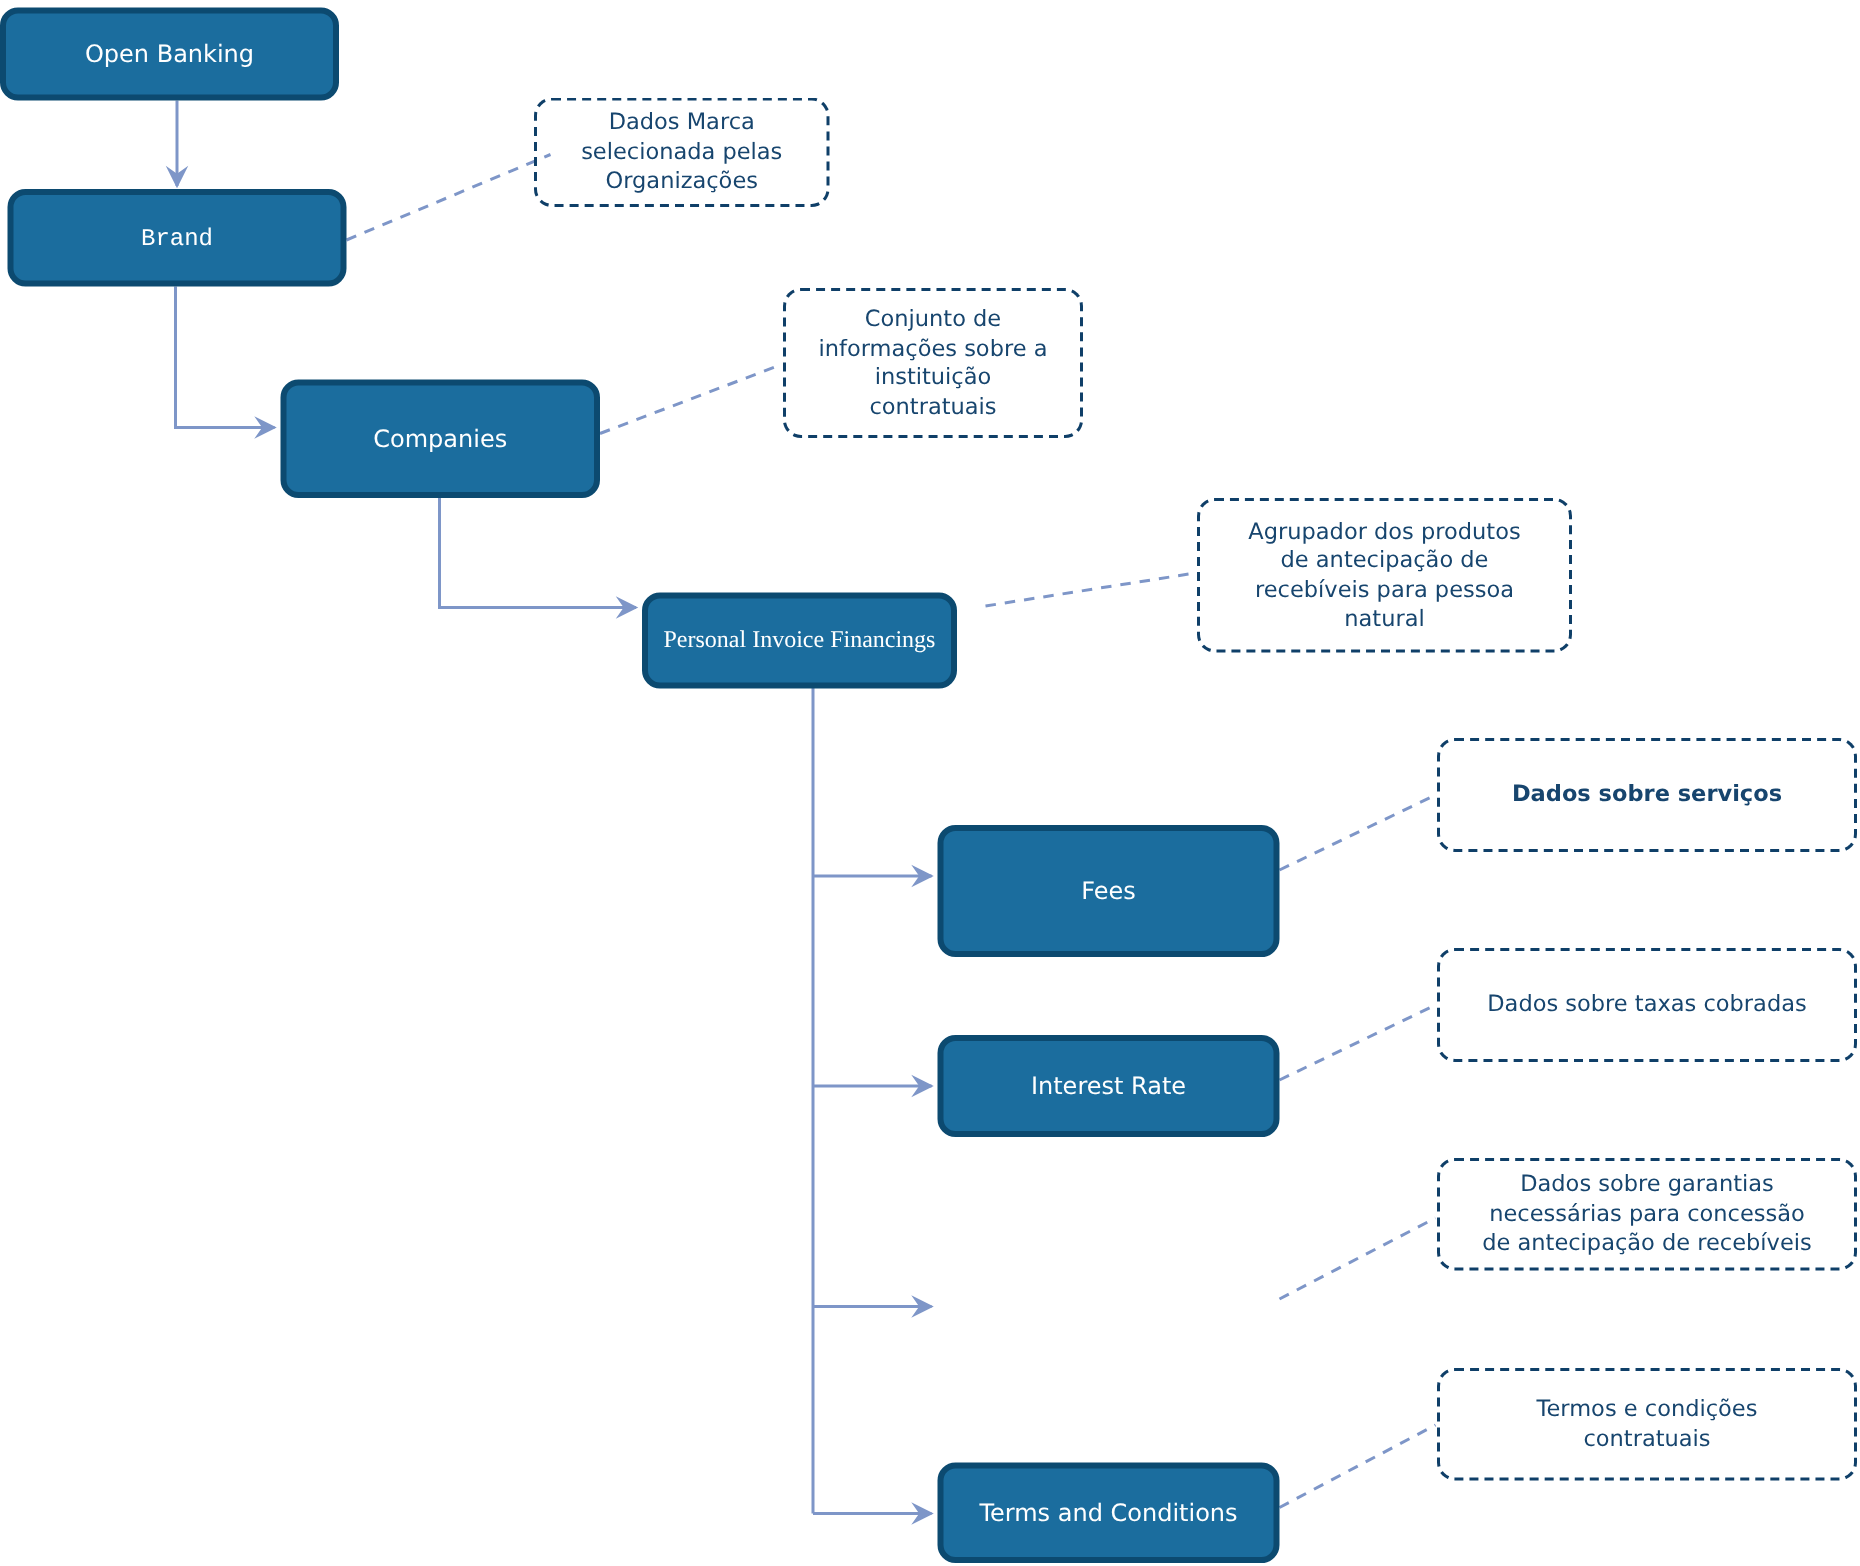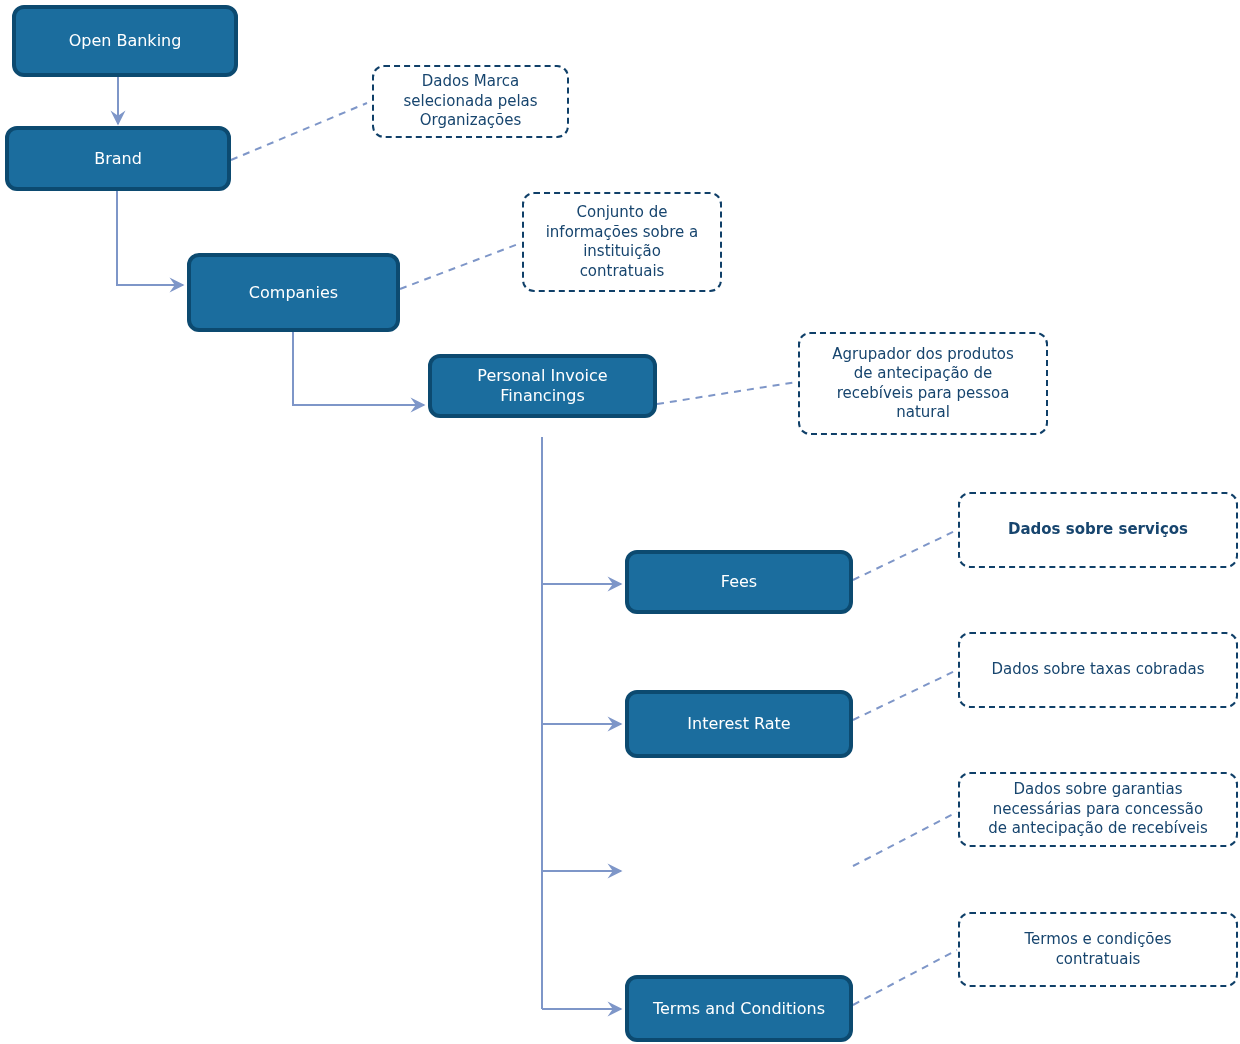--- a/index.html
+++ b/index.html
@@ -87,29 +87,29 @@
 
     <line class="dashed" x1="231" y1="160" x2="367" y2="103"></line>
     <line class="dashed" x1="400" y1="289" x2="521" y2="243"></line>
     <line class="dashed" x1="657" y1="404" x2="797" y2="382"></line>
     <line class="dashed" x1="853" y1="580" x2="957" y2="530"></line>
     <line class="dashed" x1="853" y1="720" x2="957" y2="670"></line>
     <line class="dashed" x1="853" y1="866" x2="957" y2="812"></line>
     <line class="dashed" x1="853" y1="1005" x2="957" y2="950"></line>
   </svg>
 
-  <div class="node" style="left:12px;   top:5px;   width:226px; height:72px;">Open Banking</div>
-  <div class="node" style="left:5px;   top:126px; width:226px; height:65px;">Brand</div>
+  <div class="node" style="left:0;   top:5px;   width:226px; height:62px;">Open Banking</div>
+  <div class="node" style="left:5px;   top:126px; width:226px; height:65px;font-family:Liberation Mono, monospace;">Brand</div>
   <div class="node" style="left:187px; top:253px; width:213px; height:79px;">Companies</div>
-  <div class="node" style="left:428px; top:354px; width:229px; height:64px;">Personal Invoice Financings</div>
-  <div class="node" style="left:625px; top:550px; width:228px; height:64px;">Fees</div>
+  <div class="node" style="left:428px; top:395px; width:210px; height:64px;font-family:Liberation Serif, serif;">Personal Invoice Financings</div>
+  <div class="node" style="left:625px; top:550px; width:228px; height:88px;">Fees</div>
   <div class="node" style="left:625px; top:690px; width:228px; height:68px;">Interest Rate</div>
   <div class="node" style="left:625px; top:975px; width:228px; height:67px;">Terms and Conditions</div>
 
-  <div class="note" style="left:372px; top:65px;  width:197px; height:73px;">Dados Marca
+  <div class="note" style="left:356px; top:65px;  width:197px; height:73px;">Dados Marca
 selecionada pelas
 Organizações</div>
   <div class="note" style="left:522px; top:192px; width:200px; height:100px;">Conjunto de
 informações sobre a
 instituição
 contratuais</div>
   <div class="note" style="left:798px; top:332px; width:250px; height:103px;">Agrupador dos produtos
 de antecipação de
 recebíveis para pessoa
 natural</div>

